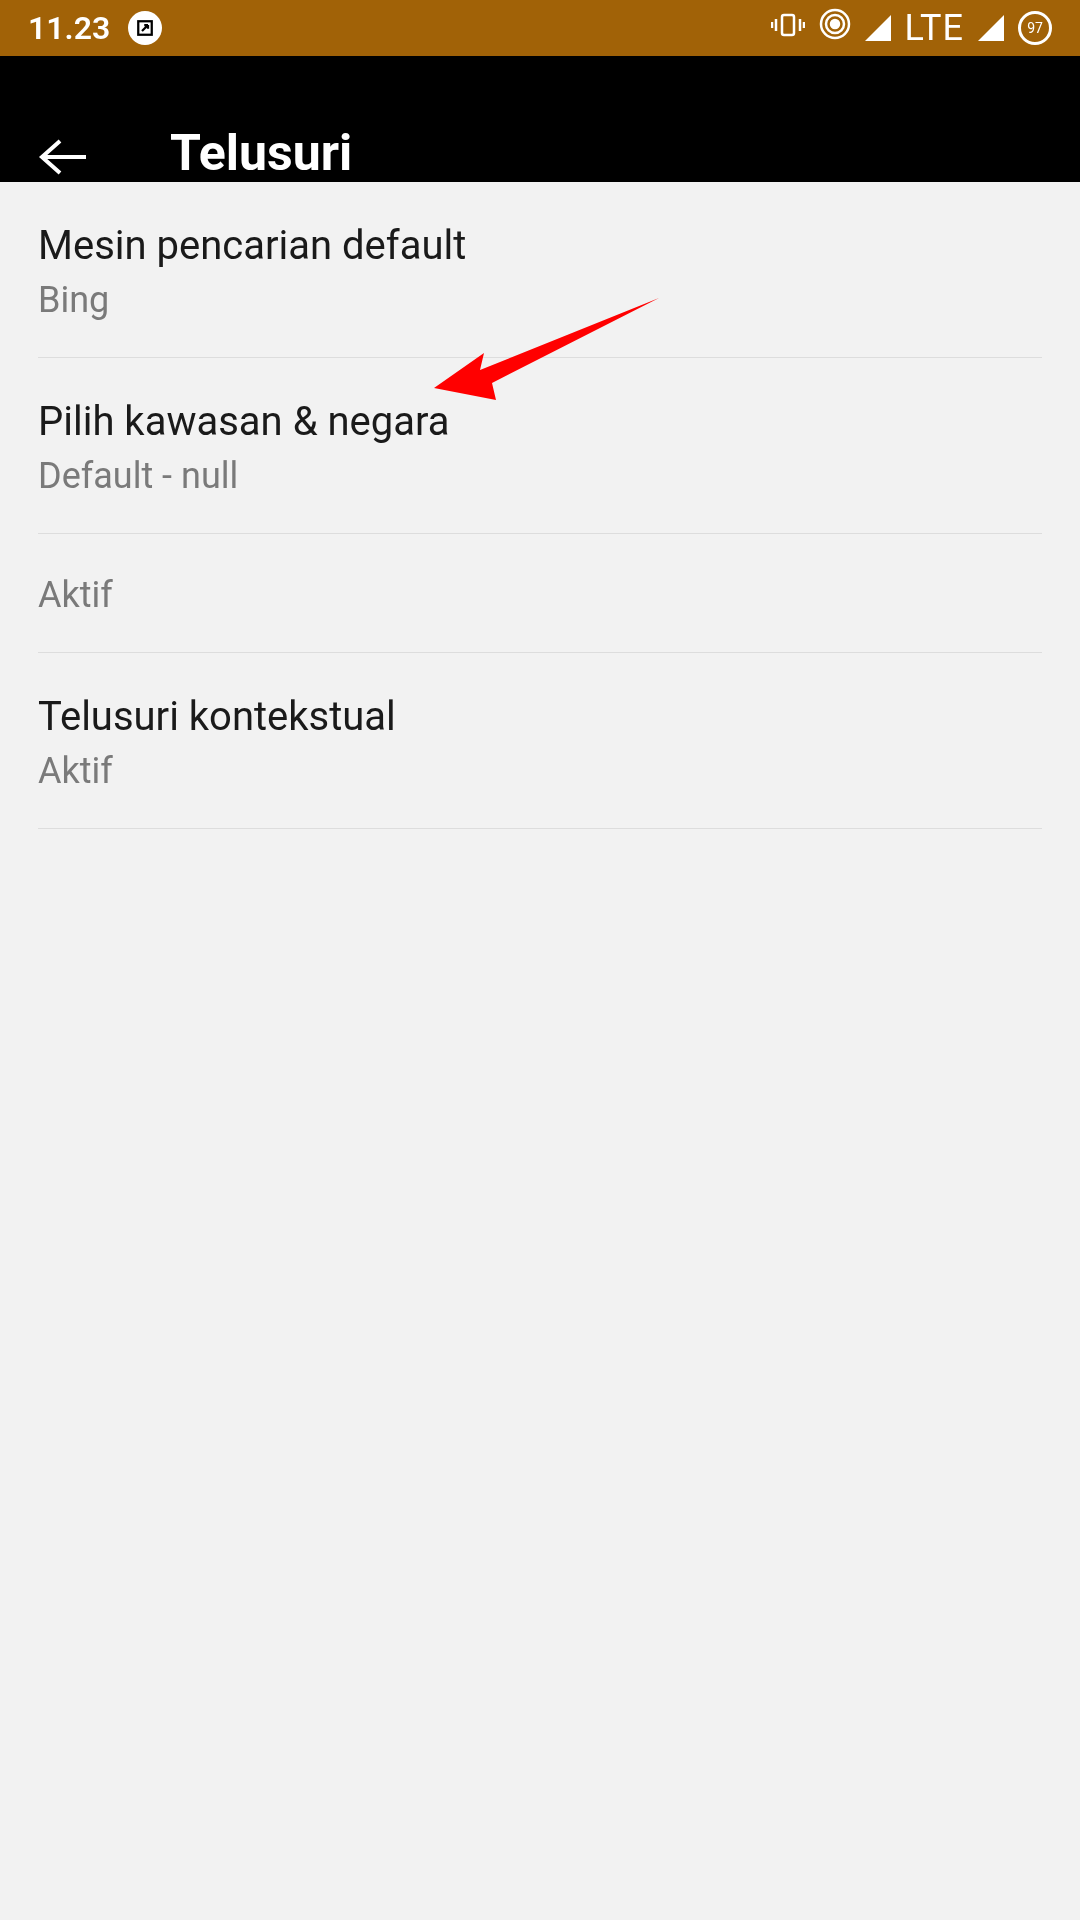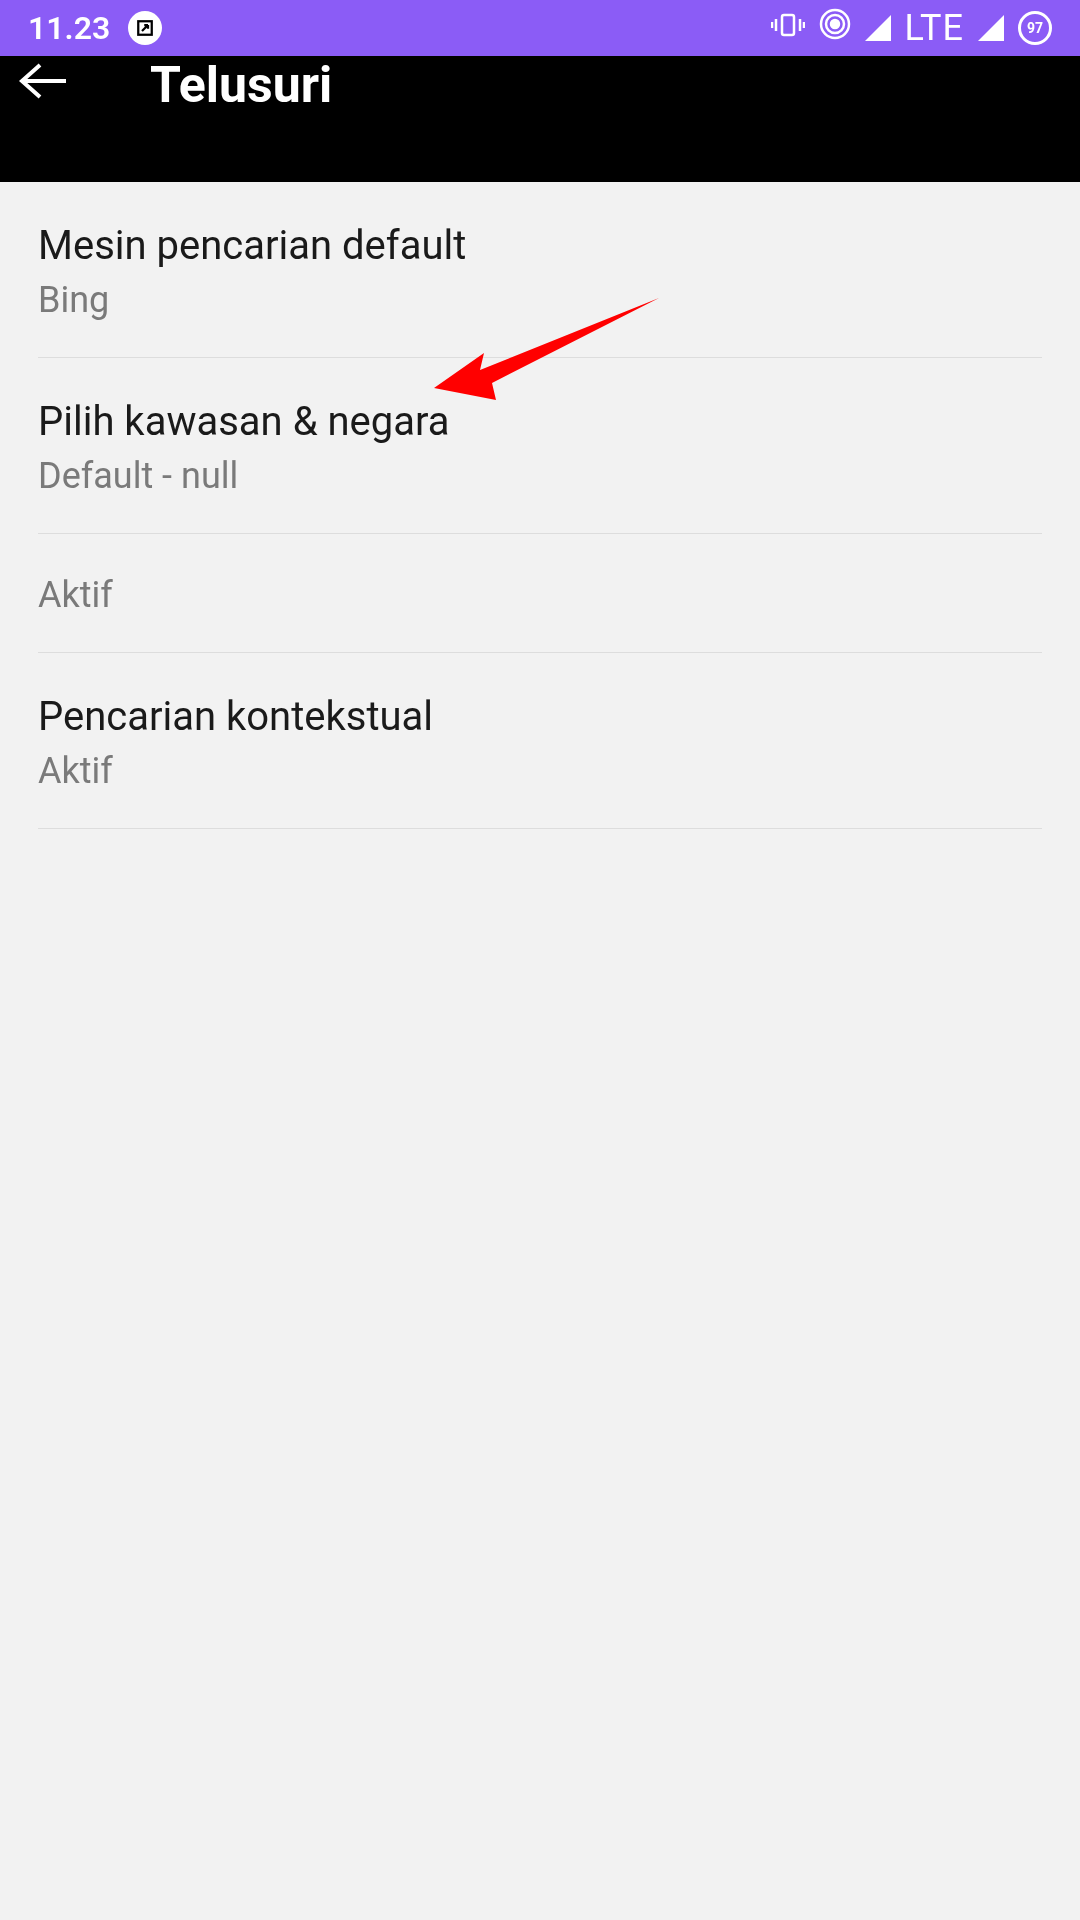--- a/index.html
+++ b/index.html
@@ -9,21 +9,21 @@
     }
     body {
       width: 1080px;
       height: 1920px;
       font-family: -apple-system, BlinkMacSystemFont, 'Segoe UI', Roboto, Arial, sans-serif;
       background: #f2f2f2;
       overflow: hidden;
       position: relative;
     }
     .status-bar {
-      background: #8b5cf6;
+      background: #a16207;
       color: #fff;
       height: 56px;
       display: flex;
       align-items: center;
       justify-content: space-between;
       padding: 0 28px;
       font-size: 32px;
       font-weight: 600;
     }
     .status-left {
@@ -46,22 +46,22 @@
       justify-content: center;
       color: #000;
       font-size: 18px;
       font-weight: bold;
     }
     .app-bar {
       background: #000;
       color: #fff;
       height: 126px;
       display: flex;
-      align-items: flex-start;
-      padding: 0 18px;
+      align-items: flex-end;
+      padding: 0 38px;
       gap: 82px;
     }
     .back-arrow {
       width: 50px;
       height: 50px;
       display: flex;
       align-items: center;
       justify-content: center;
     }
     .app-title {
@@ -107,21 +107,21 @@
     }
     .battery-circle {
       width: 34px;
       height: 34px;
       border-radius: 50%;
       border: 3px solid #fff;
       display: flex;
       align-items: center;
       justify-content: center;
       font-size: 14px;
-      font-weight: bold;
+      font-weight: normal;
       color: #fff;
     }
   </style>
 </head>
 <body>
 
 <div class="status-bar">
   <div class="status-left">
     <span>11.23</span>
     <span class="status-icon-circle">
@@ -173,21 +173,21 @@
     <div class="settings-item-subtitle">Bing</div>
   </div>
   <div class="settings-item">
     <div class="settings-item-title">Pilih kawasan &amp; negara</div>
     <div class="settings-item-subtitle">Default - null</div>
   </div>
   <div class="settings-item">
     <div class="settings-item-subtitle">Aktif</div>
   </div>
   <div class="settings-item">
-    <div class="settings-item-title">Pencarian kontekstual</div>
+    <div class="settings-item-title">Telusuri kontekstual</div>
     <div class="settings-item-subtitle">Aktif</div>
   </div>
 </div>
 
 <div class="annotation-arrow">
   <svg width="240" height="120" viewBox="0 0 240 120">
     <defs>
       <marker id="arrowhead" markerWidth="12" markerHeight="12" refX="2" refY="6" orient="auto">
         <polygon points="0 0, 12 6, 0 12" fill="#ff0000"></polygon>
       </marker>

